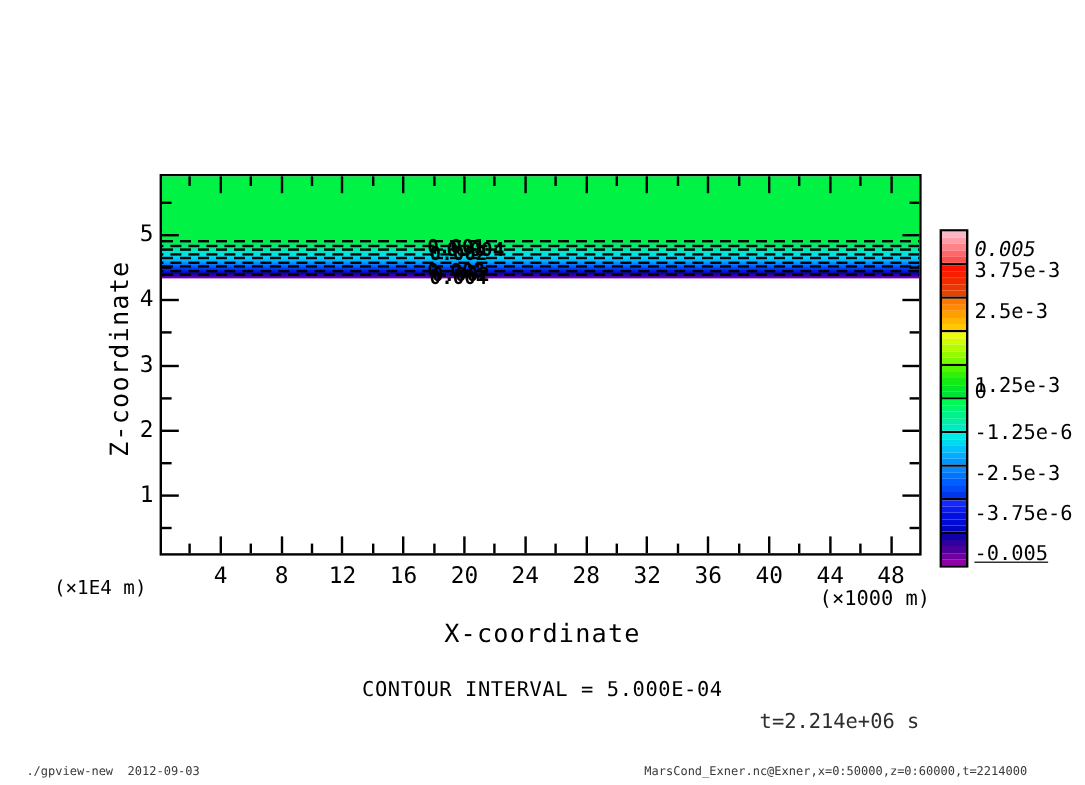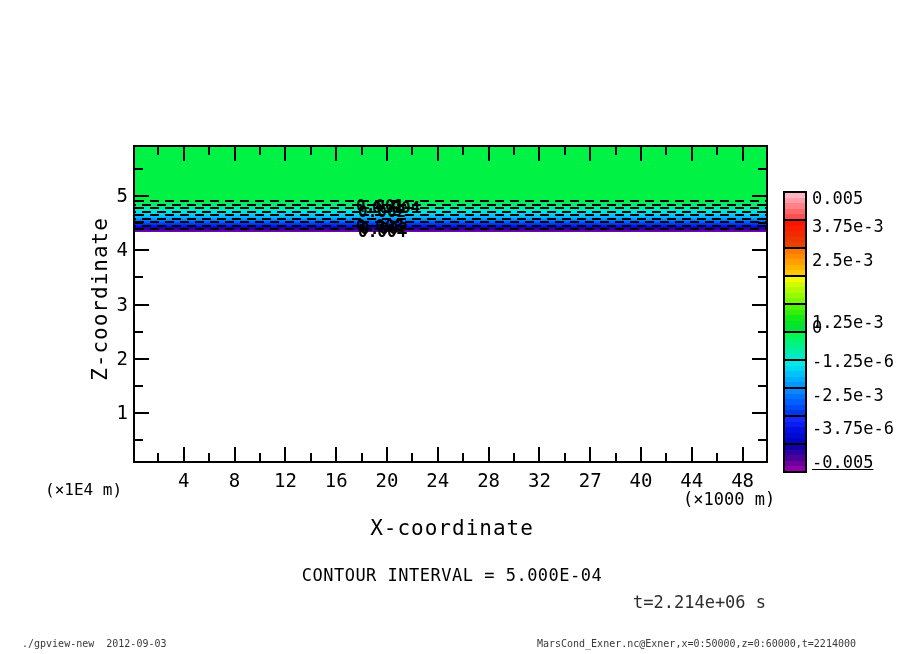--- a/index.html
+++ b/index.html
@@ -132,36 +132,36 @@
       <div class="tick" style="left: 135px; top: 168px; width: 8px; height: 2px;"></div>
       <div class="tick" style="left: 758px; top: 168px; width: 8px; height: 2px;"></div>
       <div class="xticklabel" style="left: 161.8px; top: 469px;">4</div>
       <div class="xticklabel" style="left: 212.6px; top: 469px;">8</div>
       <div class="xticklabel" style="left: 263.4px; top: 469px;">12</div>
       <div class="xticklabel" style="left: 314.2px; top: 469px;">16</div>
       <div class="xticklabel" style="left: 365px; top: 469px;">20</div>
       <div class="xticklabel" style="left: 415.8px; top: 469px;">24</div>
       <div class="xticklabel" style="left: 466.6px; top: 469px;">28</div>
       <div class="xticklabel" style="left: 517.4px; top: 469px;">32</div>
-      <div class="xticklabel" style="left: 568.2px; top: 469px;">27</div>
+      <div class="xticklabel" style="left: 568.2px; top: 469px;">36</div>
       <div class="xticklabel" style="left: 619px; top: 469px;">40</div>
       <div class="xticklabel" style="left: 669.8px; top: 469px;">44</div>
       <div class="xticklabel" style="left: 720.6px; top: 469px;">48</div>
       <div class="yticklabel" style="left: 96px; top: 401.05px;">1</div>
       <div class="yticklabel" style="left: 96px; top: 346.8px;">2</div>
       <div class="yticklabel" style="left: 96px; top: 292.55px;">3</div>
       <div class="yticklabel" style="left: 96px; top: 238.3px;">4</div>
       <div class="yticklabel" style="left: 96px; top: 184.05px;">5</div>
       <div class="contour-label" style="left: 356px; top: 196px;">0.001</div>
       <div class="contour-label" style="left: 358px; top: 202px;">0.002</div>
       <div class="contour-label" style="left: 372px; top: 198px;">0.004</div>
       <div class="contour-label" style="left: 356px; top: 216px;">0.003</div>
       <div class="contour-label" style="left: 360px; top: 219px;">0.002</div>
       <div class="contour-label" style="left: 358px; top: 222px;">0.004</div>
-      <div class="cblabel" style="top: 188px;">0.005</div>
+      <div class="cblabel" style="top: 198px; font-style: italic;">0.005</div>
       <div class="cblabel" style="top: 216px;">3.75e-3</div>
       <div class="cblabel" style="top: 250px;">2.5e-3</div>
       <div class="cblabel" style="top: 283px; margin-top: 29px;">1.25e-3</div>
       <div class="cblabel" style="top: 317px;">0</div>
       <div class="cblabel" style="top: 351px;">-1.25e-6</div>
       <div class="cblabel" style="top: 385px;">-2.5e-3</div>
       <div class="cblabel" style="top: 418px;">-3.75e-6</div>
       <div class="cblabel" style="top: 452px; text-decoration: underline;">-0.005</div>
     </div>
 

